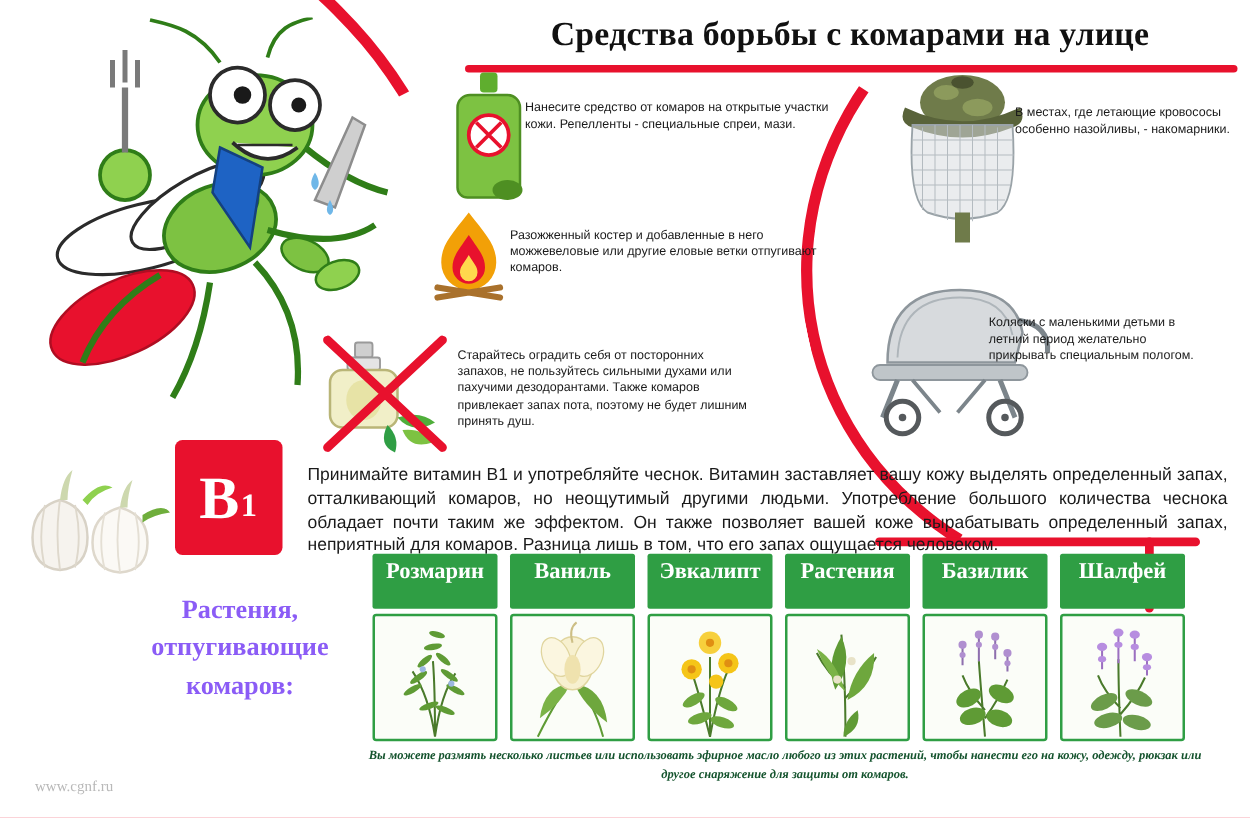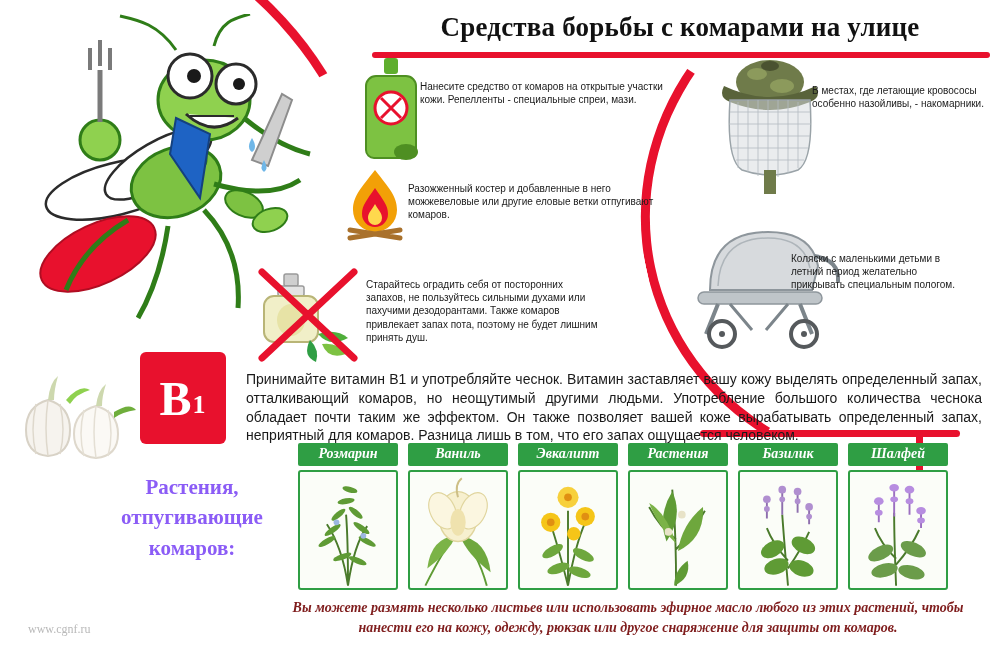--- a/index.html
+++ b/index.html
@@ -154,25 +154,24 @@
     display: flex;
     flex-direction: column;
     align-items: center;
   }
   .plant-label {
     width: 100%;
     box-sizing: border-box;
     background: #2f9e44;
     color: #ffffff;
     font-family: "Liberation Serif", serif;
-    font-style: italic;
     font-weight: bold;
-    font-size: 14px;
+    font-size: 18px;
     text-align: center;
-    padding: 3px 0 4px;
+    padding: 3px 0 20px;
     border-radius: 2px;
   }
   .plant-photo {
     margin-top: 4px;
     width: 100px;
     height: 120px;
     border: 2px solid #2f9e44;
     border-radius: 3px;
     background: #fbfdf8;
     box-sizing: border-box;
@@ -182,23 +181,23 @@
 
   .plants-footer {
     position: absolute;
     left: 288px;
     top: 598px;
     width: 680px;
     text-align: center;
     font-family: "Liberation Serif", serif;
     font-style: italic;
     font-weight: bold;
-    font-size: 14px;
+    font-size: 10px;
     line-height: 1.45;
-    color: #7f1d1d;
+    color: #14532d;
   }
 
   
   .watermark {
     position: absolute;
     left: 28px;
     top: 622px;
     font-size: 12px;
     color: #b9b9b9;
     font-family: "Liberation Serif", serif;

